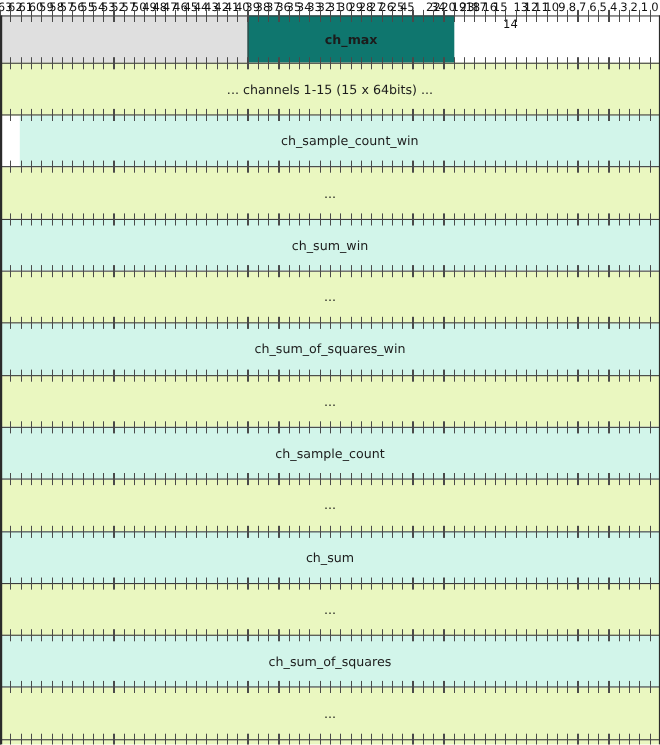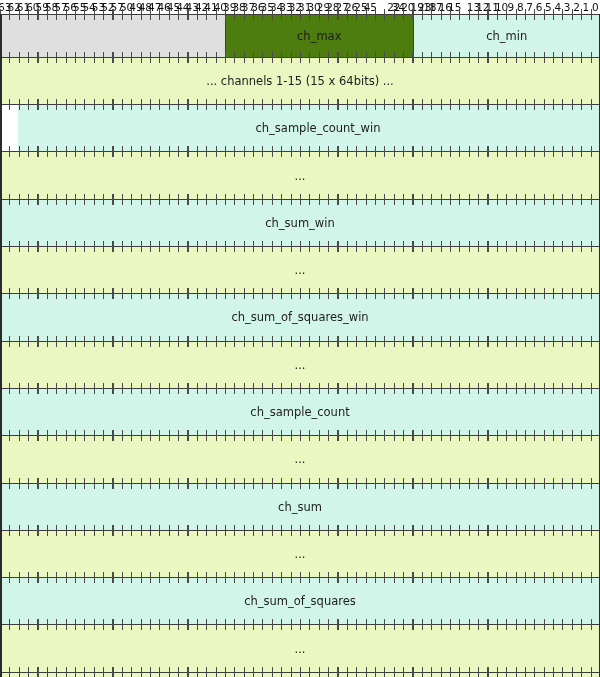--- a/index.html
+++ b/index.html
@@ -142,22 +142,21 @@
       <div class="bit-num" style="left: 543.75px; width: 9.375px;">5</div>
       <div class="bit-num" style="left: 553.125px; width: 9.375px;">4</div>
       <div class="bit-num" style="left: 562.5px; width: 9.375px;">3</div>
       <div class="bit-num" style="left: 571.875px; width: 9.375px;">2</div>
       <div class="bit-num" style="left: 581.25px; width: 9.375px;">1</div>
       <div class="bit-num" style="left: 590.625px; width: 9.375px;">0</div>
     </div>
   <div id="rows">
       <div class="band" style="top: 14px; height: 43.3px;">
         <div class="field" style="left: 0px; width: 225px; background: rgb(223, 223, 223);"></div>
-        <div class="field" style="left: 225px; width: 187.5px; background: #4d7c0f; border-left: 1px solid rgb(60, 60, 60);">ch_max</div>
-        <div class="field" style="left: 412.5px; width: 187.5px; background: rgb(210, 245, 234); border-left: 1px solid rgb(60, 60, 60);">ch_min</div>
+        <div class="field" style="left: 225px; width: 187.5px; background: #0f766e; border-left: 1px solid rgb(60, 60, 60); font-weight: bold;">ch_max</div>
       </div>
       <div class="band" style="top: 57.3px; height: 47.3px;">
         <div class="field" style="left: 0px; width: 600px; background: rgb(234, 247, 192);">... channels 1-15 (15 x 64bits) ...</div>
       </div>
       <div class="band" style="top: 104.6px; height: 47.3px; margin-left: 18px;">
         <div class="field" style="left: 0px; width: 600px; background: rgb(210, 245, 234);">ch_sample_count_win</div>
       </div>
       <div class="band" style="top: 151.9px; height: 47.3px;">
         <div class="field" style="left: 0px; width: 600px; background: rgb(234, 247, 192);">...</div>
       </div>

